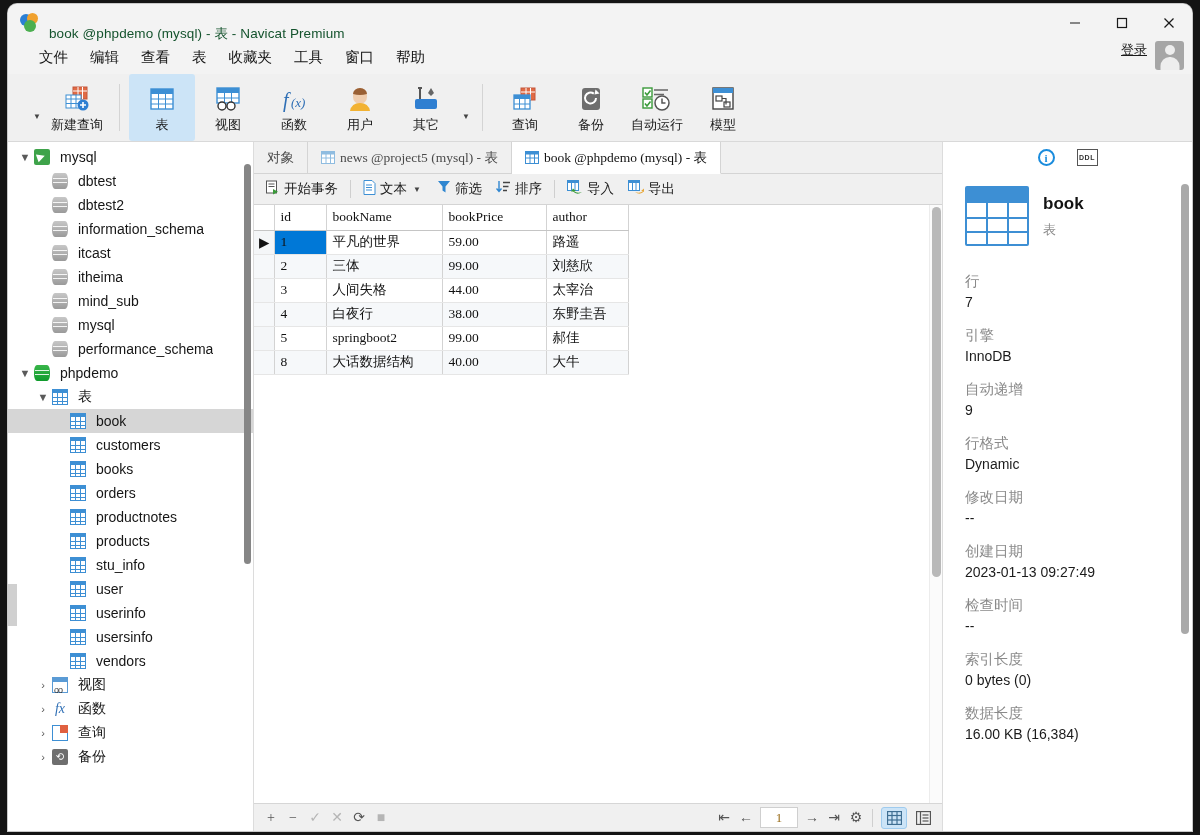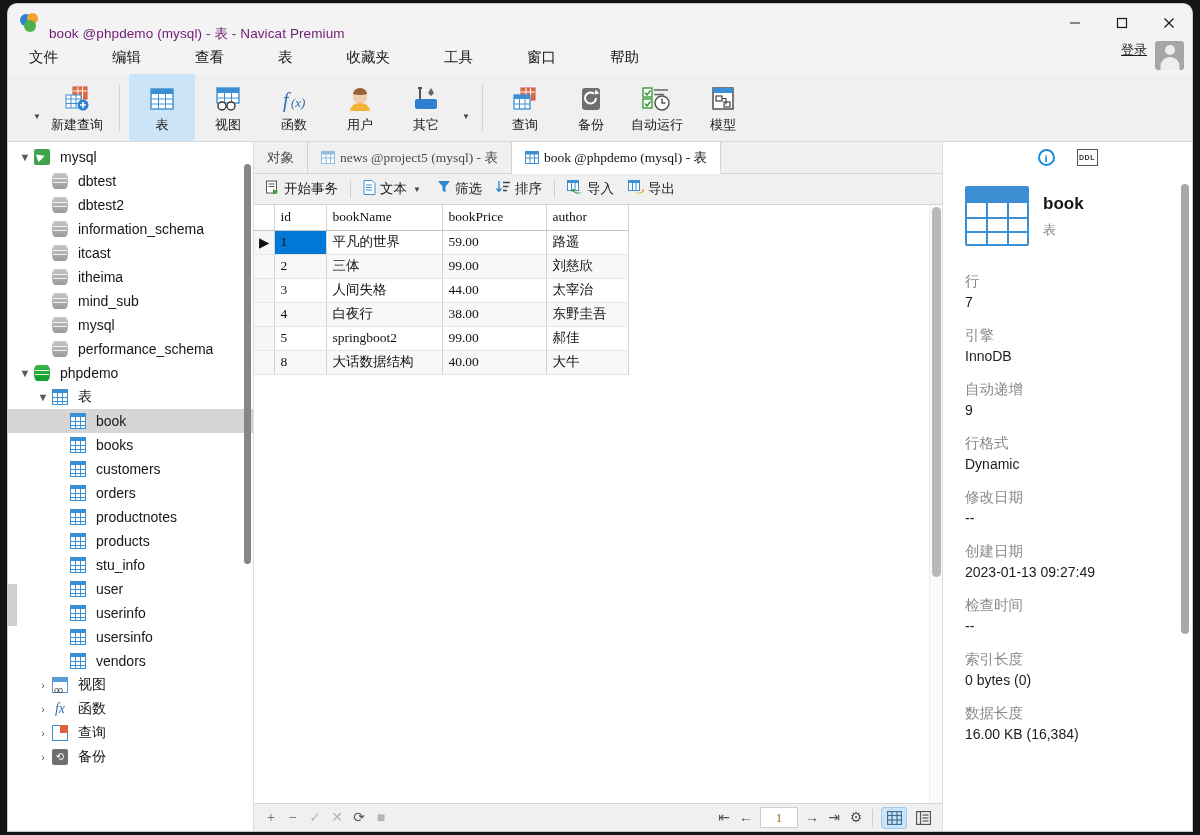--- a/index.html
+++ b/index.html
@@ -36,39 +36,38 @@
     margin-left: 12px; margin-right: 9px;
     position: relative; flex: none;
   }
   .app-logo .c1, .app-logo .c2, .app-logo .c3 {
     position: absolute; border-radius: 50%;
   }
   .app-logo .c1 { width: 12px; height: 12px; left: 0; top: 1px; background: #2b7fd4; }
   .app-logo .c2 { width: 11px; height: 11px; left: 7px; top: 0px; background: #f0a12e; }
   .app-logo .c3 { width: 12px; height: 12px; left: 4px; top: 7px; background: #4caf50; }
   .title-text {
-    font-size: 13.5px; color: #701a75; letter-spacing: .1px;
+    font-size: 13.5px; color: #14532d; letter-spacing: .1px;
     white-space: nowrap;
     margin-top: 23px;
   }
   .wbtns { position: absolute; right: 0; top: 0; display: flex; height: 37px; }
   .wbtn {
     width: 47px; height: 37px;
     display: flex; align-items: center; justify-content: center;
     color: #1a1a1a;
   }
   .wbtn svg { display: block; }
   
   .menubar {
     height: 33px;
     background: #f3f3f3;
     display: flex; align-items: center;
-    padding-left: 10px;
+    padding-left: 20px;
     position: relative;
-    gap: 32px;
   }
   .menu-item {
     font-size: 14.5px; color: #141414;
     padding: 4px 11px;
     white-space: nowrap;
   }
   .menu-right {
     position: absolute; right: 8px; top: 0;
     height: 33px; display: flex; align-items: flex-start; gap: 8px;
   }
@@ -646,32 +645,32 @@
             </div>
             <div class="tnode">
               <span style="width:44px;flex:none"></span>
               <span class="twist"></span>
               <span class="tico ic-table hdr">
                 <i class="h2"></i>
                 <i class="h3"></i>
                 <i class="v1"></i>
                 <i class="v2"></i>
               </span>
+              <span class="tlab">customers</span>
+            </div>
+            <div class="tnode">
+              <span style="width:44px;flex:none"></span>
+              <span class="twist"></span>
+              <span class="tico ic-table hdr">
+                <i class="h2"></i>
+                <i class="h3"></i>
+                <i class="v1"></i>
+                <i class="v2"></i>
+              </span>
               <span class="tlab">books</span>
-            </div>
-            <div class="tnode">
-              <span style="width:44px;flex:none"></span>
-              <span class="twist"></span>
-              <span class="tico ic-table hdr">
-                <i class="h2"></i>
-                <i class="h3"></i>
-                <i class="v1"></i>
-                <i class="v2"></i>
-              </span>
-              <span class="tlab">customers</span>
             </div>
             <div class="tnode">
               <span style="width:44px;flex:none"></span>
               <span class="twist"></span>
               <span class="tico ic-table hdr">
                 <i class="h2"></i>
                 <i class="h3"></i>
                 <i class="v1"></i>
                 <i class="v2"></i>
               </span>

